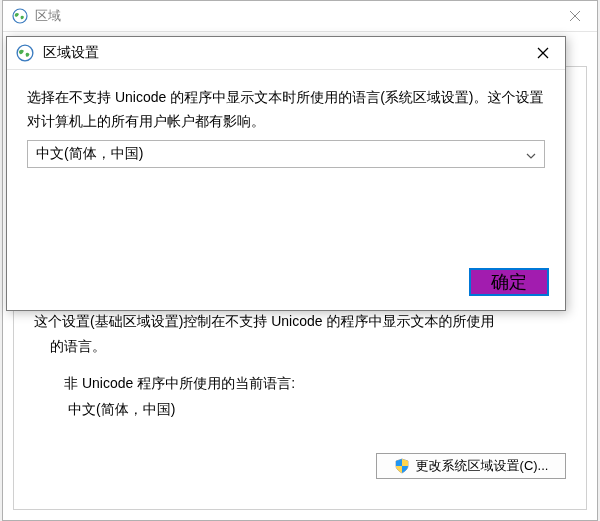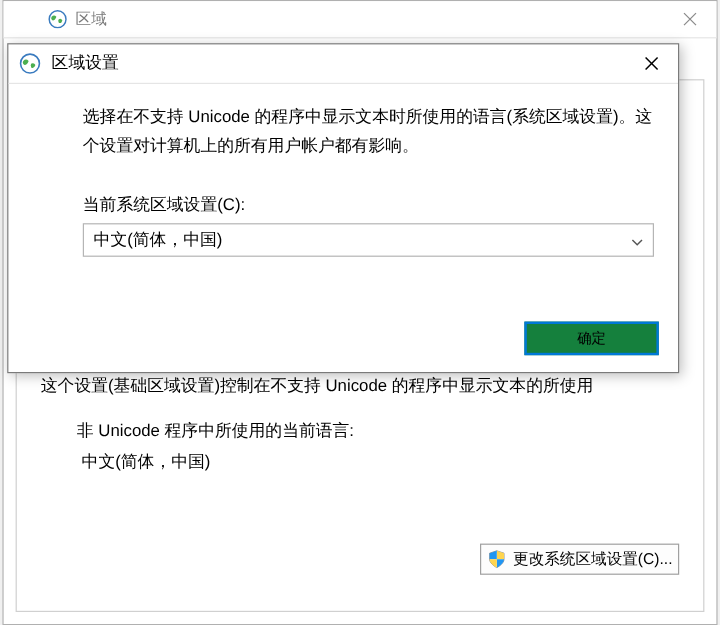--- a/index.html
+++ b/index.html
@@ -26,21 +26,20 @@
     border: 1px solid #b0b0b0;
     box-sizing: border-box;
   }
   .parent-titlebar {
     height: 30px;
     display: flex;
     align-items: center;
     background: #ffffff;
     border-bottom: 1px solid #e5e5e5;
     position: relative;
-    padding-left: 28px;
   }
   .parent-titlebar .icon-slot {
     width: 18px;
     height: 18px;
     margin-left: 8px;
     display: flex;
     align-items: center;
     justify-content: center;
   }
   .parent-titlebar .title {
@@ -93,21 +92,21 @@
   .parent-client .current-value {
     margin-top: 8px;
     font-size: 14px;
     margin-left: 36px;
   }
 
   .change-locale-btn {
     position: absolute;
     right: 20px;
     bottom: 30px;
-    width: 166px;
+    width: 190px;
     height: 26px;
     background: #fdfdfd;
     border: 1px solid #a0a0a0;
     display: flex;
     align-items: center;
     justify-content: center;
     font-size: 13px;
     box-sizing: border-box;
   }
   .change-locale-btn .shield {
@@ -156,21 +155,20 @@
     width: 45px;
     height: 32px;
     display: flex;
     align-items: center;
     justify-content: center;
   }
   .child-titlebar .close-slot svg { stroke: #000; }
 
   .child-body {
     padding: 16px 20px 12px 20px;
-    margin-left: 42px;
   }
   .child-body .desc {
     font-size: 14px;
     line-height: 1.7;
   }
   .child-body .field-label {
     margin-top: 28px;
     font-size: 14px;
   }
   .locale-select {
@@ -191,28 +189,28 @@
   }
 
   .child-buttons {
     position: absolute;
     right: 16px;
     bottom: 14px;
     display: flex;
     gap: 10px;
   }
   .win-btn {
-    width: 112px;
+    width: 80px;
     height: 28px;
     border: 1px solid #a0a0a0;
-    background: #15803d;
-    display: flex;
-    align-items: center;
-    justify-content: center;
-    font-size: 12px;
+    background: #a21caf;
+    display: flex;
+    align-items: center;
+    justify-content: center;
+    font-size: 18px;
     box-sizing: border-box;
   }
   .win-btn.default {
     border: 2px solid #0078d7;
   }
 
   
   .globe-svg circle.outer { fill: none; stroke: #3a7bbf; stroke-width: 1.2; }
   .globe-svg path.land { fill: #4caf50; }
 
@@ -234,20 +232,21 @@
       <svg width="12" height="12" viewBox="0 0 12 12">
         <line x1="1" y1="1" x2="11" y2="11" stroke-width="1"></line>
         <line x1="11" y1="1" x2="1" y2="11" stroke-width="1"></line>
       </svg>
     </span>
   </div>
 
   <div class="parent-client">
     <div class="body-text">
       <div class="body-line1">这个设置(基础区域设置)控制在不支持 Unicode 的程序中显示文本的所使用</div>
+      <div class="body-line2">的语言。</div>
     </div>
     <div class="label-current">非 Unicode 程序中所使用的当前语言:</div>
     <div class="current-value">中文(简体，中国)</div>
 
     <div class="change-locale-btn">
       <span class="shield">
         <svg width="16" height="16" viewBox="0 0 16 16">
           <path d="M8 1 L14 3 V8 C14 12 8 15 8 15 C8 15 2 12 2 8 V3 Z" fill="#fff" stroke="#555" stroke-width="0.5"></path>
           <path d="M8 1 L14 3 V8 H8 Z" fill="#ffd54f"></path>
           <path d="M8 1 L2 3 V8 H8 Z" fill="#2196f3"></path>
@@ -272,21 +271,20 @@
     <span class="close-slot">
       <svg width="12" height="12" viewBox="0 0 12 12">
         <line x1="1" y1="1" x2="11" y2="11" stroke-width="1.2"></line>
         <line x1="11" y1="1" x2="1" y2="11" stroke-width="1.2"></line>
       </svg>
     </span>
   </div>
 
   <div class="child-body">
     <div class="desc">选择在不支持 Unicode 的程序中显示文本时所使用的语言(系统区域设置)。这个设置对计算机上的所有用户帐户都有影响。</div>
-    <div class="field-label">当前系统区域设置(C):</div>
     <div class="locale-select">
       <span>中文(简体，中国)</span>
       <span class="chev">
         <svg width="10" height="6" viewBox="0 0 10 6">
             <path d="M1 1 L5 5 L9 1" fill="none" stroke="#555" stroke-width="1.2"></path>
           </svg>
       </span>
     </div>
   </div>
 

